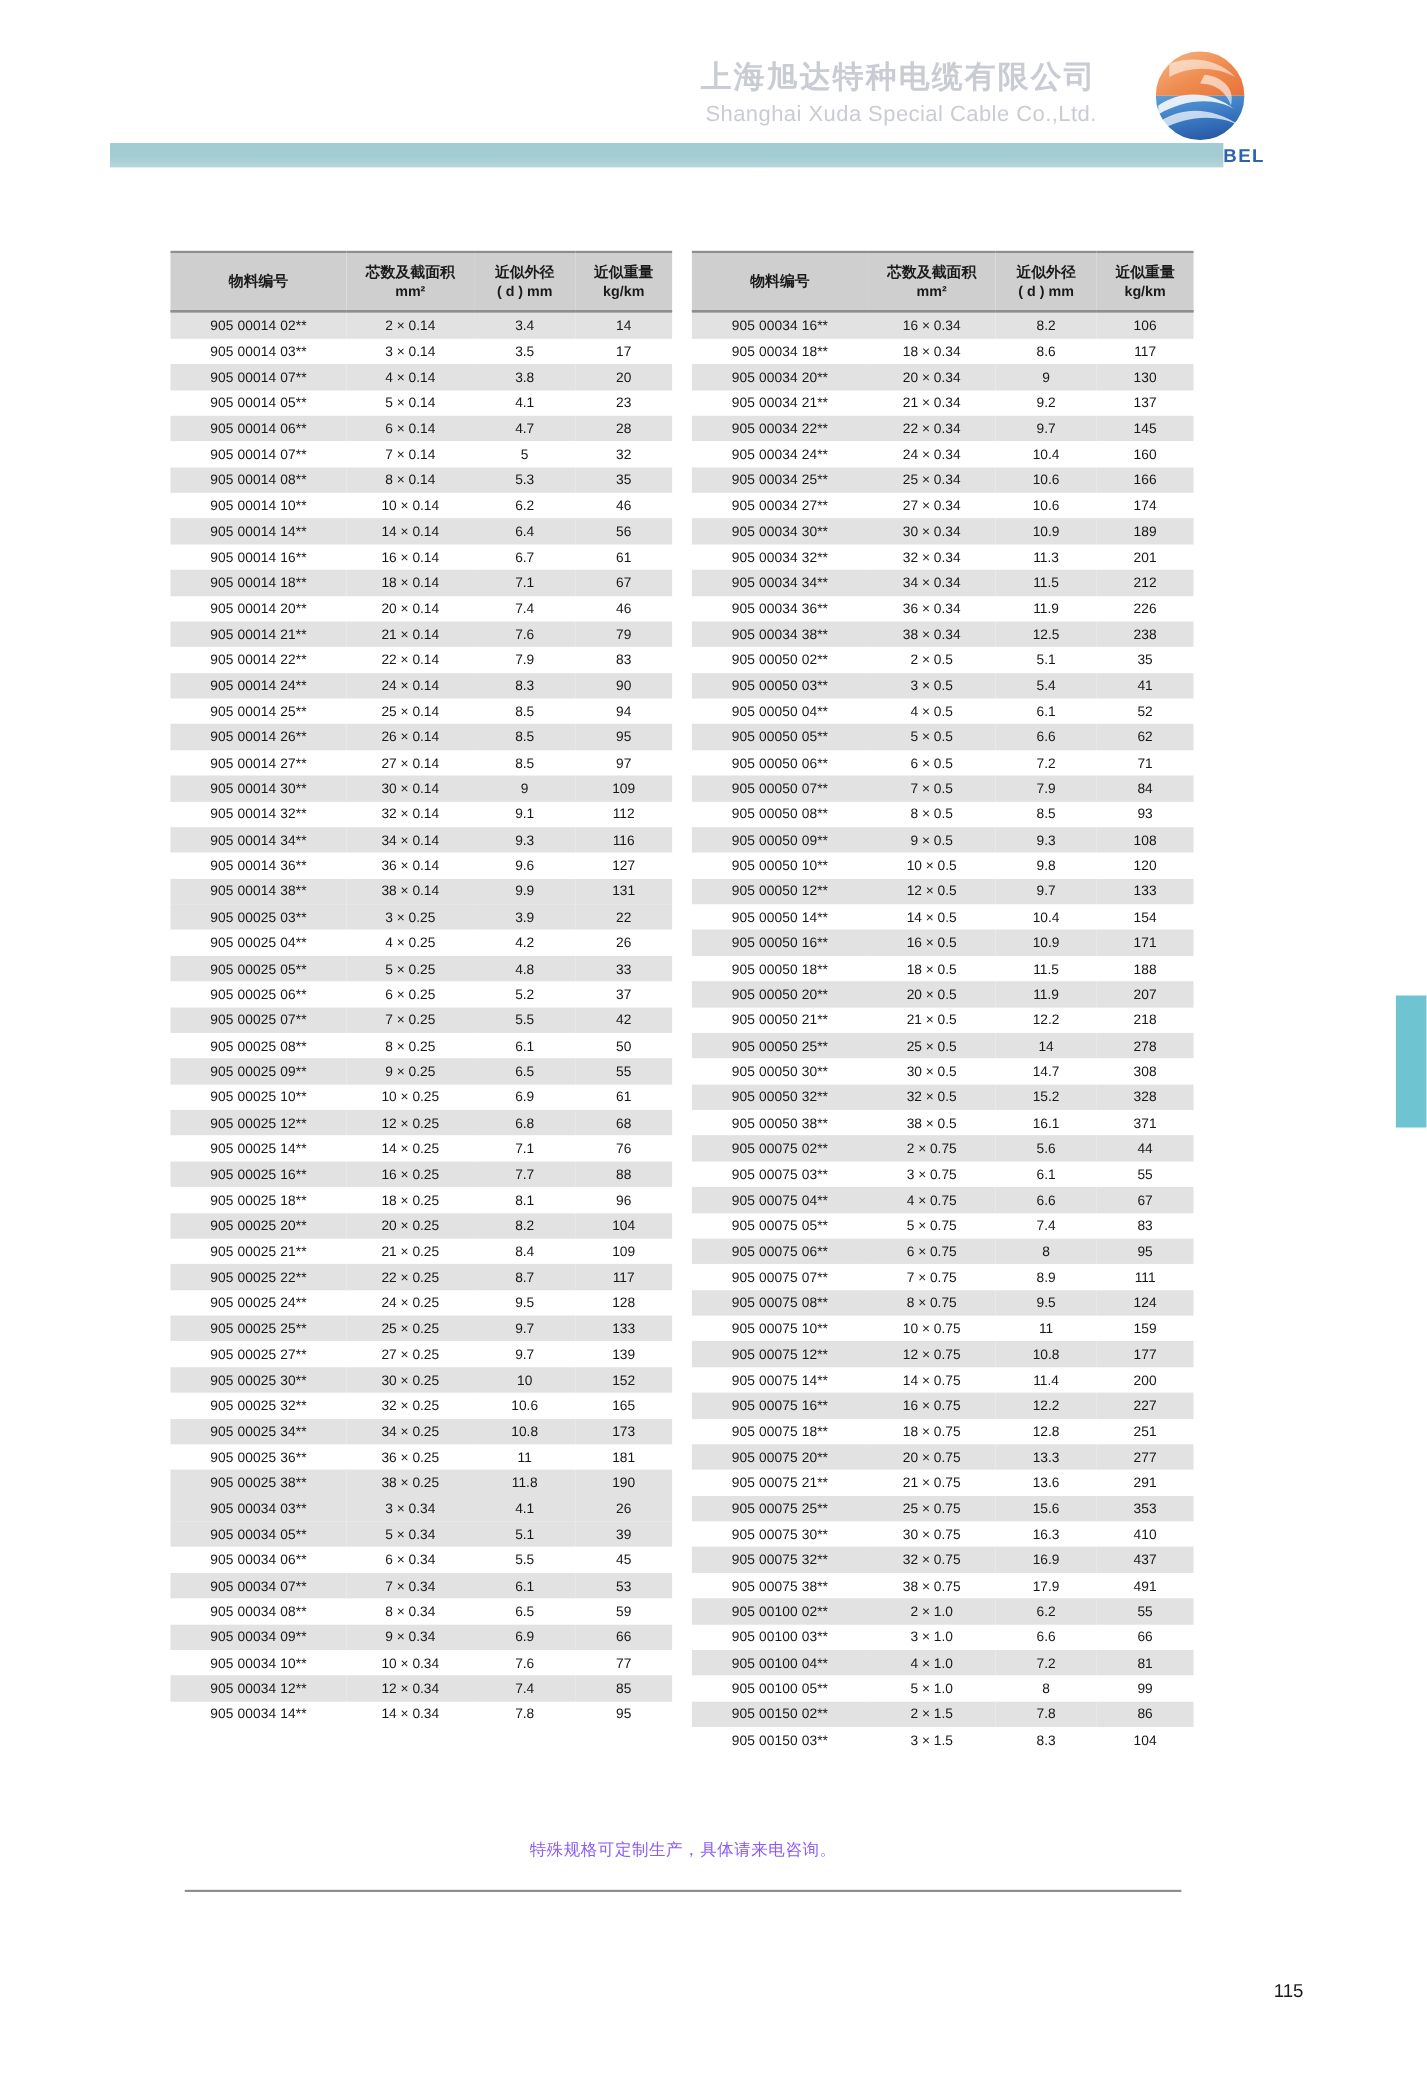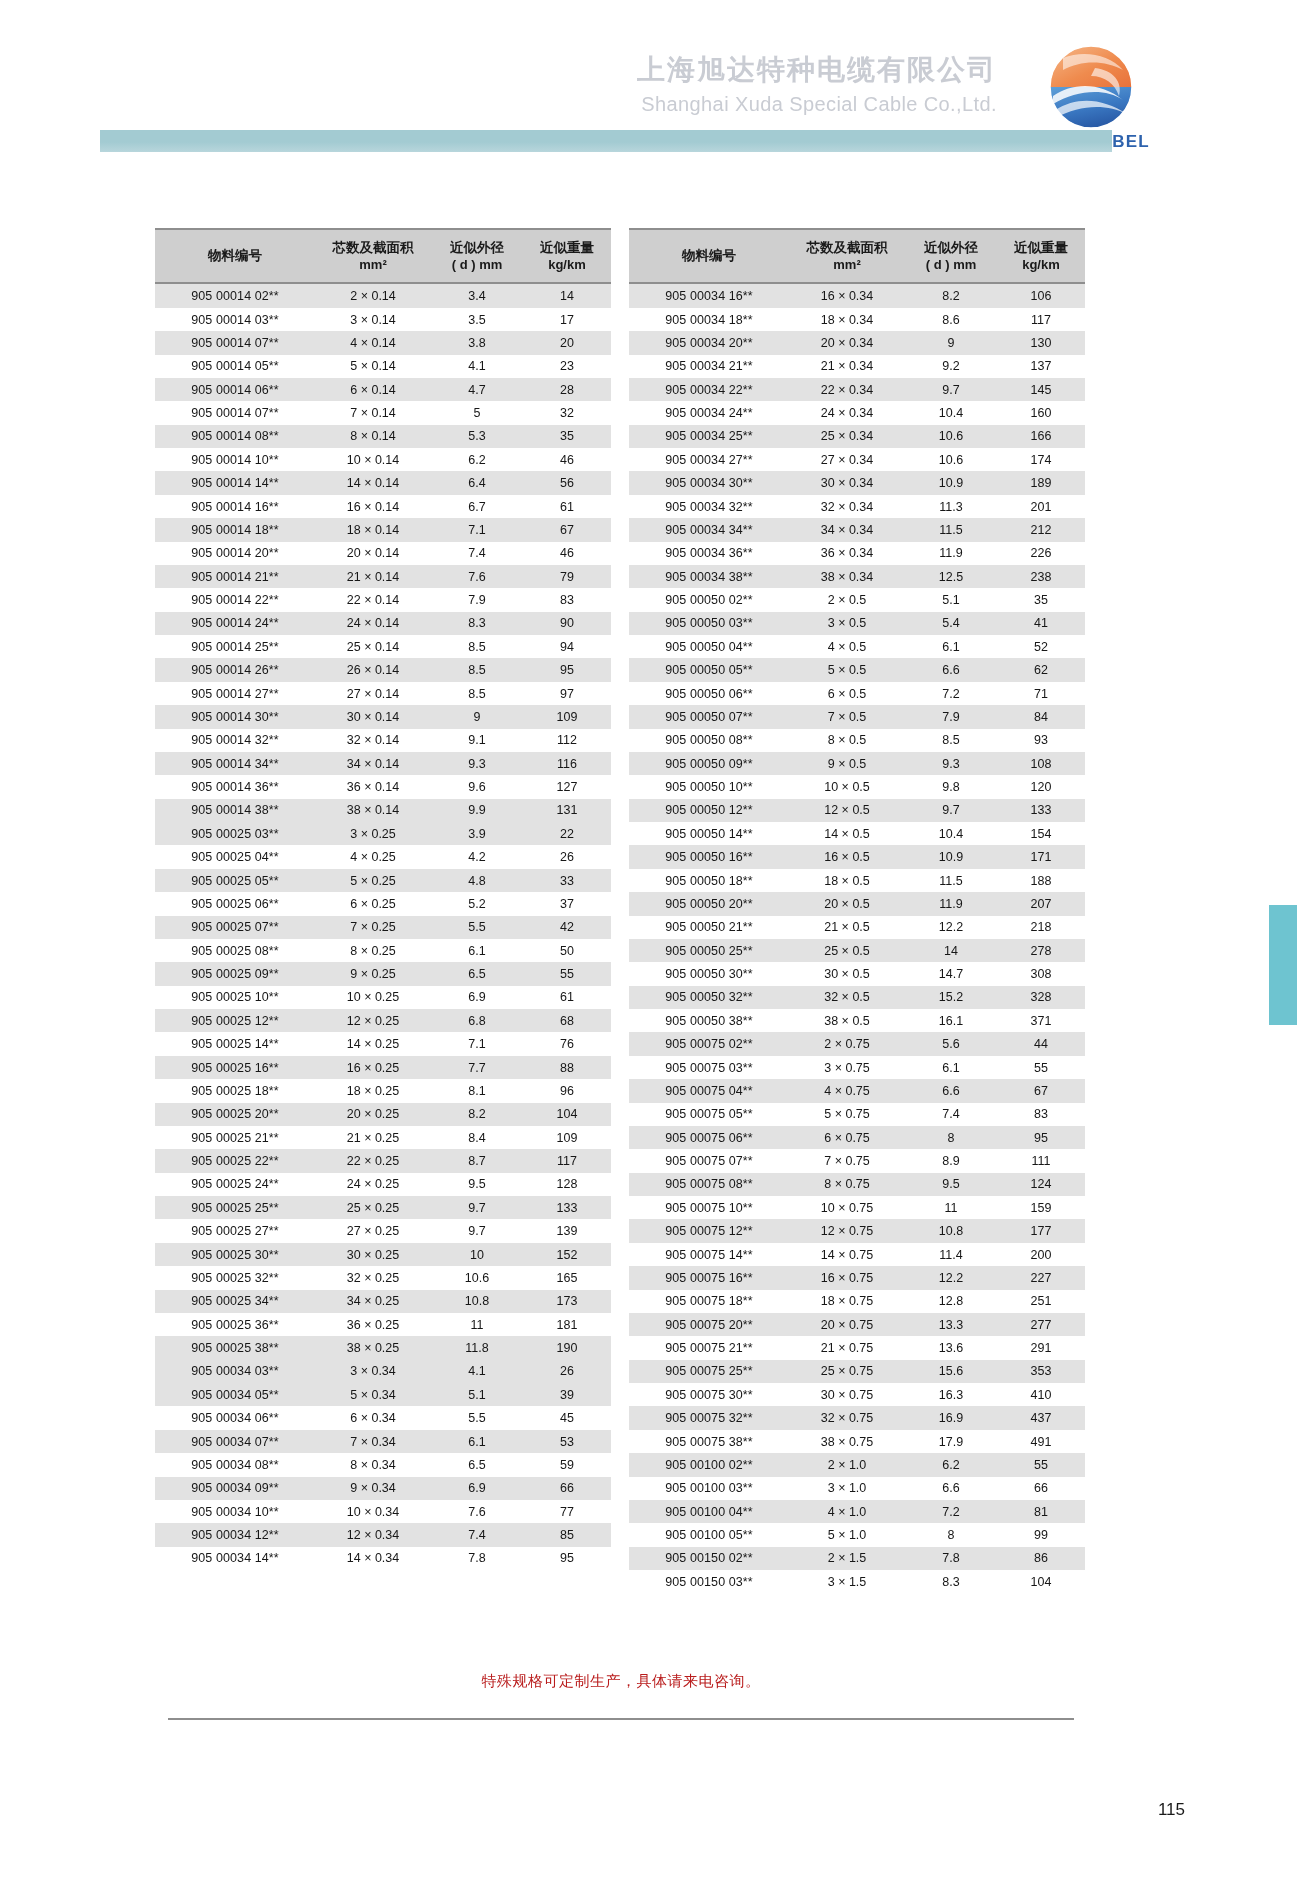--- a/index.html
+++ b/index.html
@@ -84,21 +84,21 @@
   tbody tr.alt td{background:#e2e2e2;}
   tbody td.c-a{text-align:center;letter-spacing:.1px;}
 
   
   .footer-rule{
     position:absolute;left:168px;top:1718px;width:906px;height:2px;
     background:#8e8e8e;
   }
   .footer-note{
     position:absolute;left:168px;top:1672px;width:906px;
-    text-align:center;font-size:15px;color:#b91c1c;
+    text-align:center;font-size:15px;color:#8b5cf6;
     letter-spacing:.5px;
   }
   .page-number{
     position:absolute;right:112px;top:1800px;
     font-size:17px;color:#1a1a1a;font-weight:normal;
   }
 </style>
 </head>
 <body>
 

